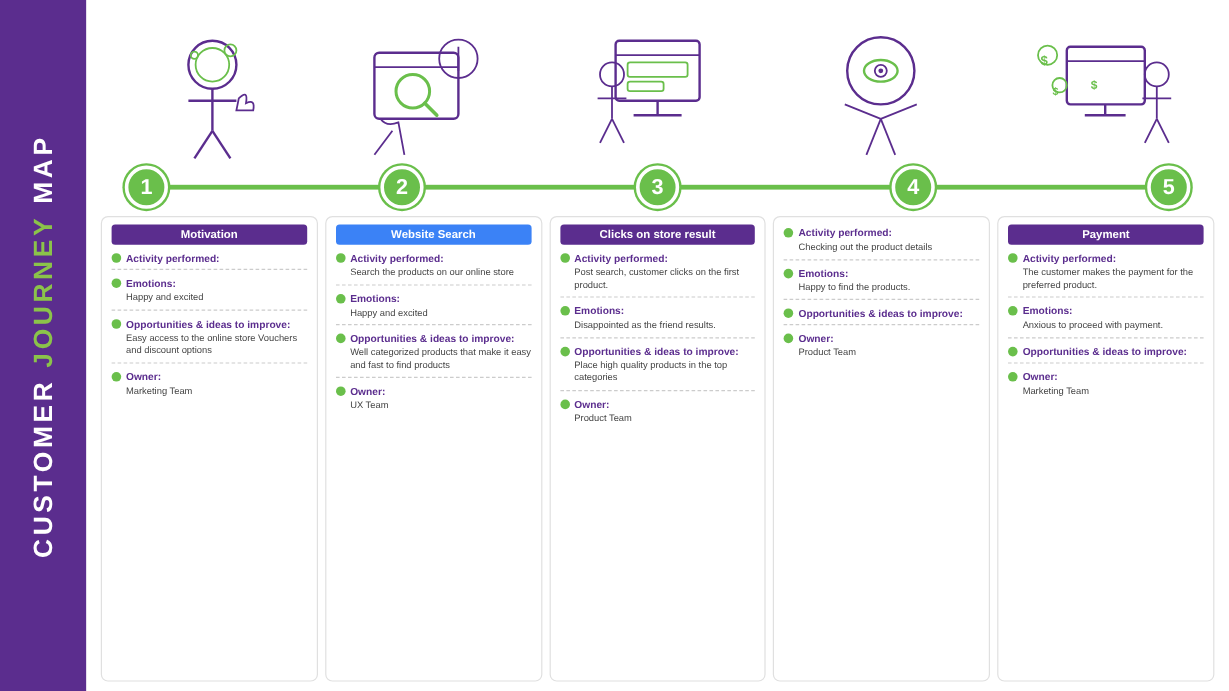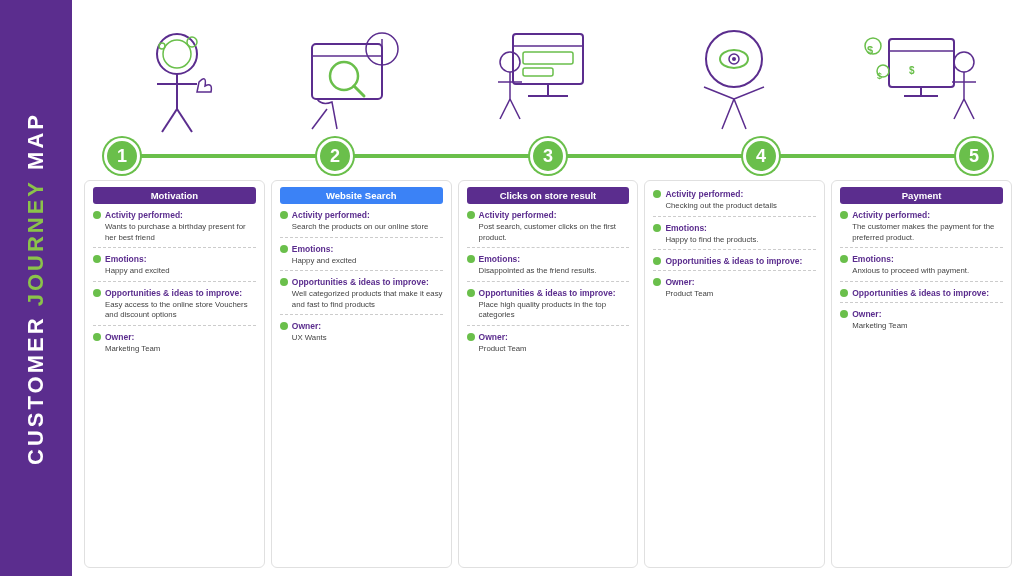--- a/index.html
+++ b/index.html
@@ -284,21 +284,20 @@
   </div>
 
   <div class="cards-row">
 
     <div class="card">
       <div class="card-header">Motivation</div>
       <div class="section-label">
         <div class="dot"></div>
         <span>Activity performed:</span>
       </div>
-      <div class="section-text">Wants to purchase a birthday present for her best friend</div>
       <hr class="card-divider">
       <div class="section-label">
         <div class="dot"></div>
         <span>Emotions:</span>
       </div>
       <div class="section-text">Happy and excited</div>
       <hr class="card-divider">
       <div class="section-label">
         <div class="dot"></div>
         <span>Opportunities &amp; ideas to improve:</span>
@@ -330,21 +329,21 @@
       <div class="section-label">
         <div class="dot"></div>
         <span>Opportunities &amp; ideas to improve:</span>
       </div>
       <div class="section-text">Well categorized products that make it easy and fast to find products</div>
       <hr class="card-divider">
       <div class="section-label">
         <div class="dot"></div>
         <span>Owner:</span>
       </div>
-      <div class="section-text">UX Wants</div>
+      <div class="section-text">UX Team</div>
     </div>
 
     <div class="card">
       <div class="card-header">Clicks on store result</div>
       <div class="section-label">
         <div class="dot"></div>
         <span>Activity performed:</span>
       </div>
       <div class="section-text">Post search, customer clicks on the first product.</div>
       <hr class="card-divider">

